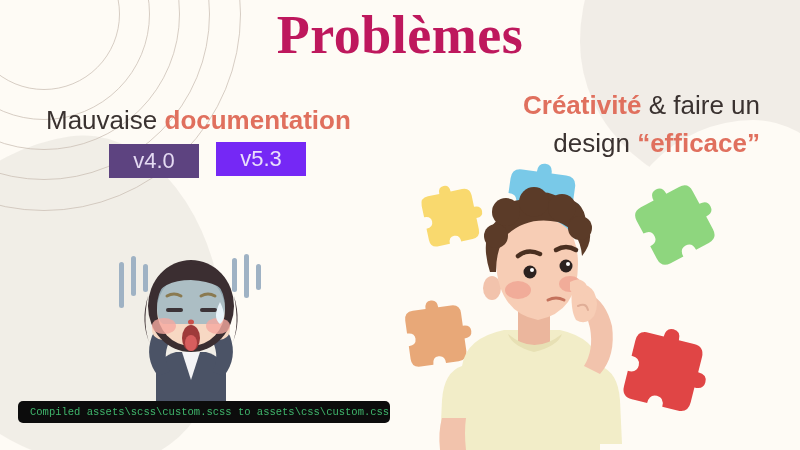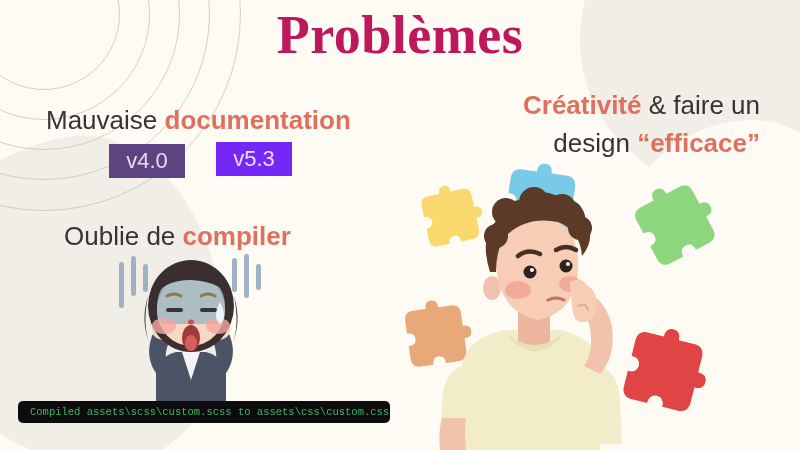--- a/index.html
+++ b/index.html
@@ -100,21 +100,21 @@
     line-height: 38px;
   }
 
   
   .badge {
     position: absolute;
     color: #E4DAF2;
     font-size: 22px;
     line-height: 34px;
     text-align: center;
-    width: 76px;
+    width: 90px;
     height: 34px;
   }
   .badge-v40 { left: 109px; top: 144px; background: #5D4380; }
   .badge-v53 { left: 216px; top: 142px; background: #7528F5; color:#E9DFFB;text-align:center; }
 
   
   .terminal {
     position: absolute;
     left: 18px;
     top: 401px;
@@ -168,23 +168,20 @@
 
   <div class="title">Problèmes</div>
 
   <div class="txt line-doc">
     <span>Mauvaise </span><span class="accent">documentation</span>
   </div>
 
   <div class="badge badge-v40">v4.0</div>
   <div class="badge badge-v53">v5.3</div>
 
-  <div class="txt line-comp">
-    <span>Oublie de </span><span class="accent">compiler</span>
-  </div>
 
   <div class="txt line-crea">
     <span class="accent">Créativité</span><span> &amp; faire un design </span><span class="accent">“efficace”</span>
   </div>
 
   <svg class="illus illus-woman" viewBox="0 0 158 152">
 
     <g fill="#9FB2C4">
       <rect x="7" y="10" width="5" height="46" rx="2.5"></rect>
       <rect x="19" y="4" width="5" height="40" rx="2.5"></rect>

